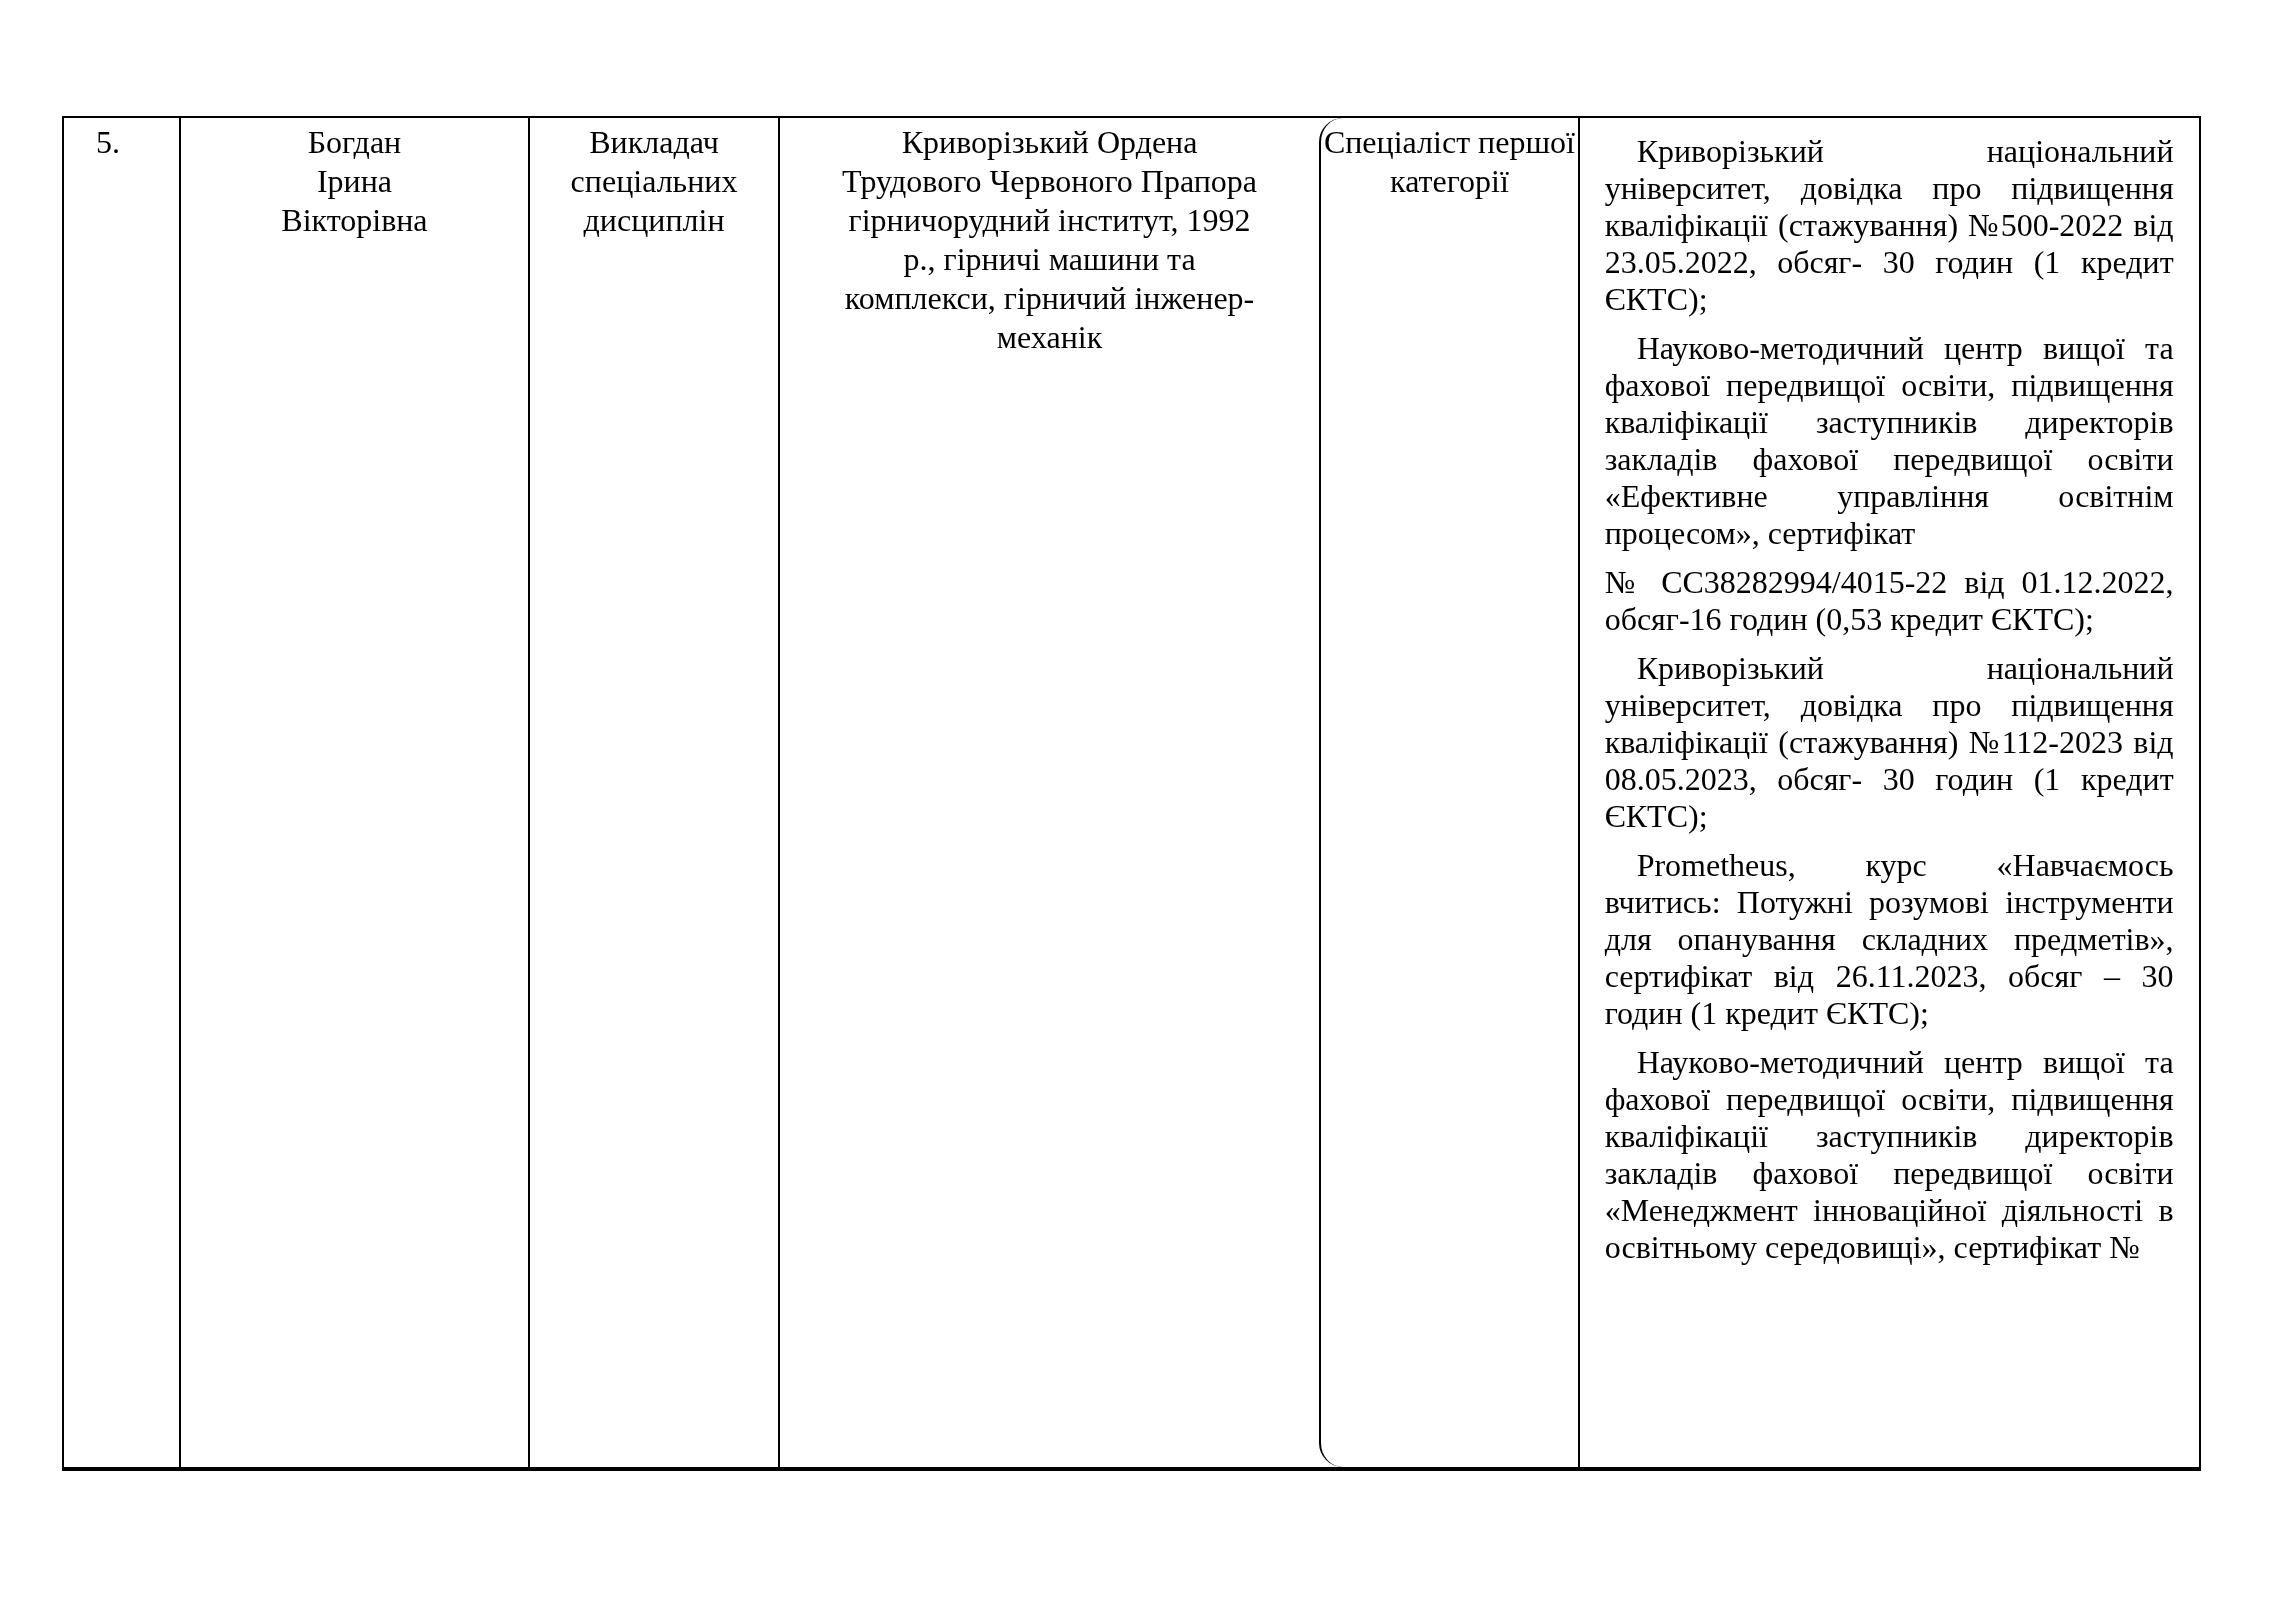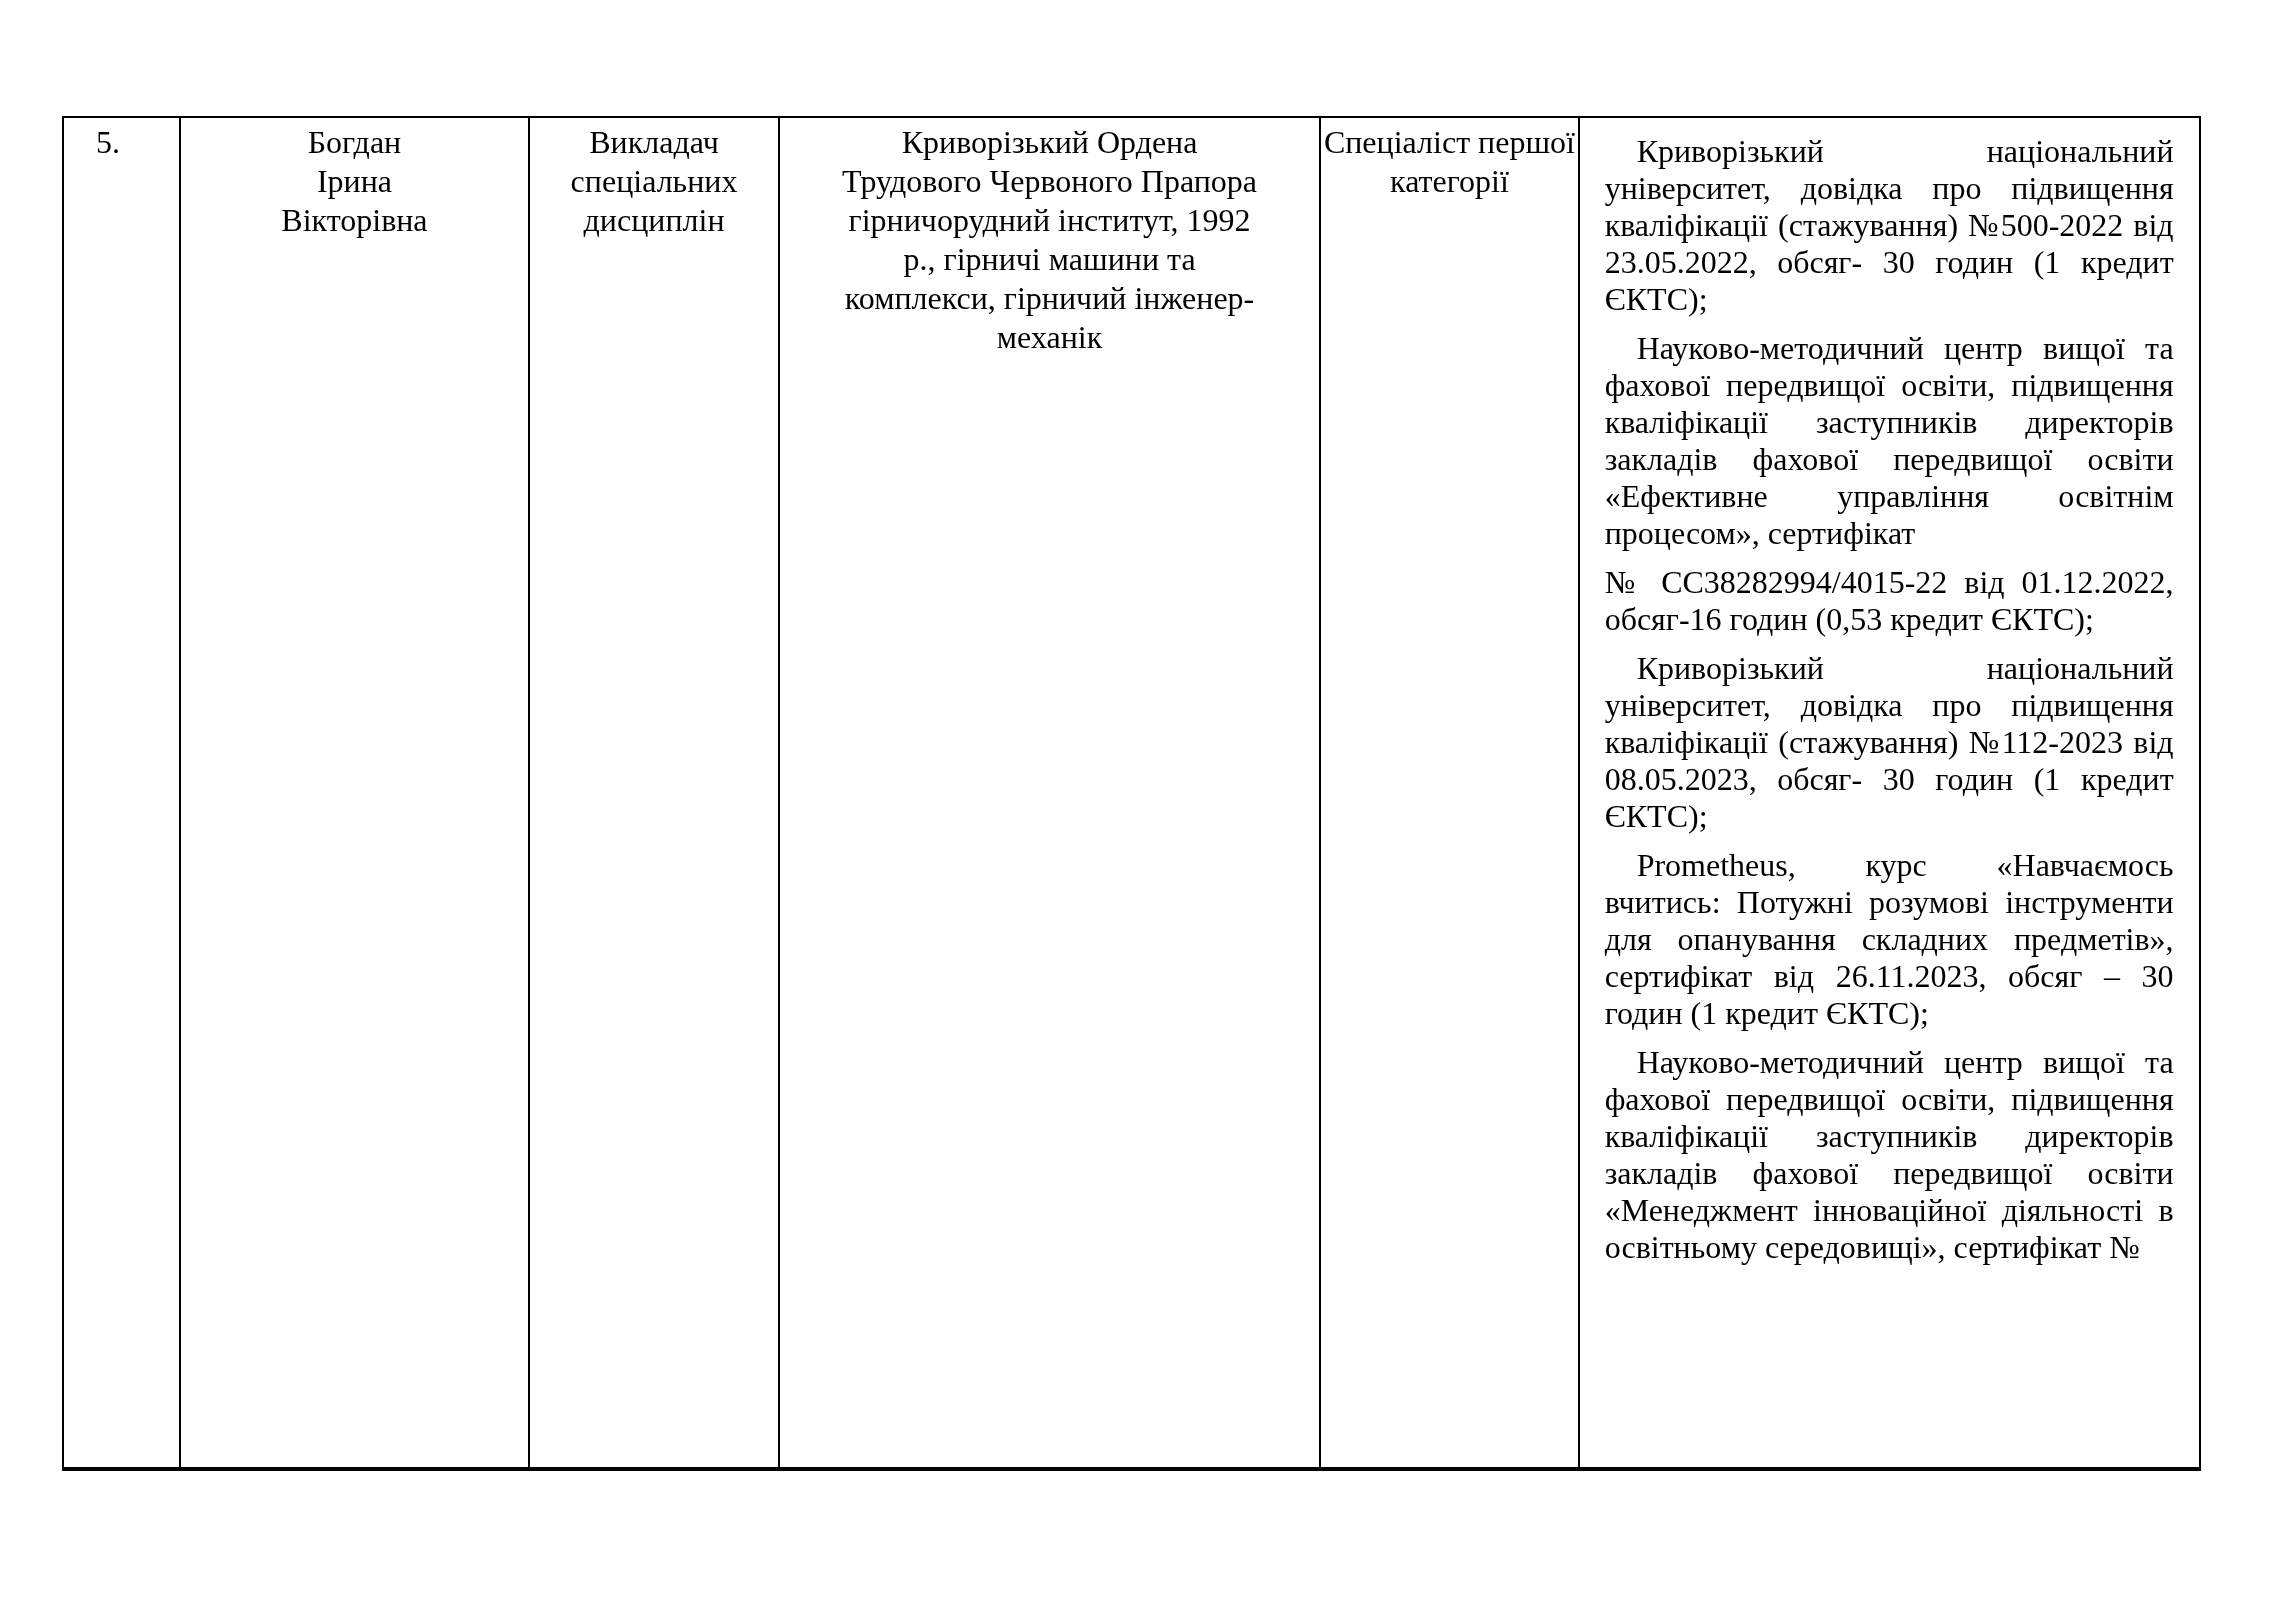--- a/index.html
+++ b/index.html
@@ -50,21 +50,21 @@
     border-left: 2.7px solid #000000;
   }
   .cell.center {
     text-align: center;
     white-space: pre-line;
   }
   .col-num   { width: 90px; }
   .col-name  { width: 356px; margin-left: 27px; }
   .col-pos   { width: 256px; }
   .col-edu   { width: 552px; padding: 4.5px 7.2px; }
-  .col-cat   { width: 265px; padding: 4.5px 1.8px; }
+  .col-cat   { width: 265px; padding: 4.5px 1.8px; border-radius: 24px; }
   .col-qual  {
     width: 634px;
     padding: 2.7px 13.4px 2.7px 12.5px;
     font-size: 32px;
     line-height: 37px;
   }
   .col-qual p {
     margin: 12px;
     text-align: justify;
     text-justify: inter-word;

